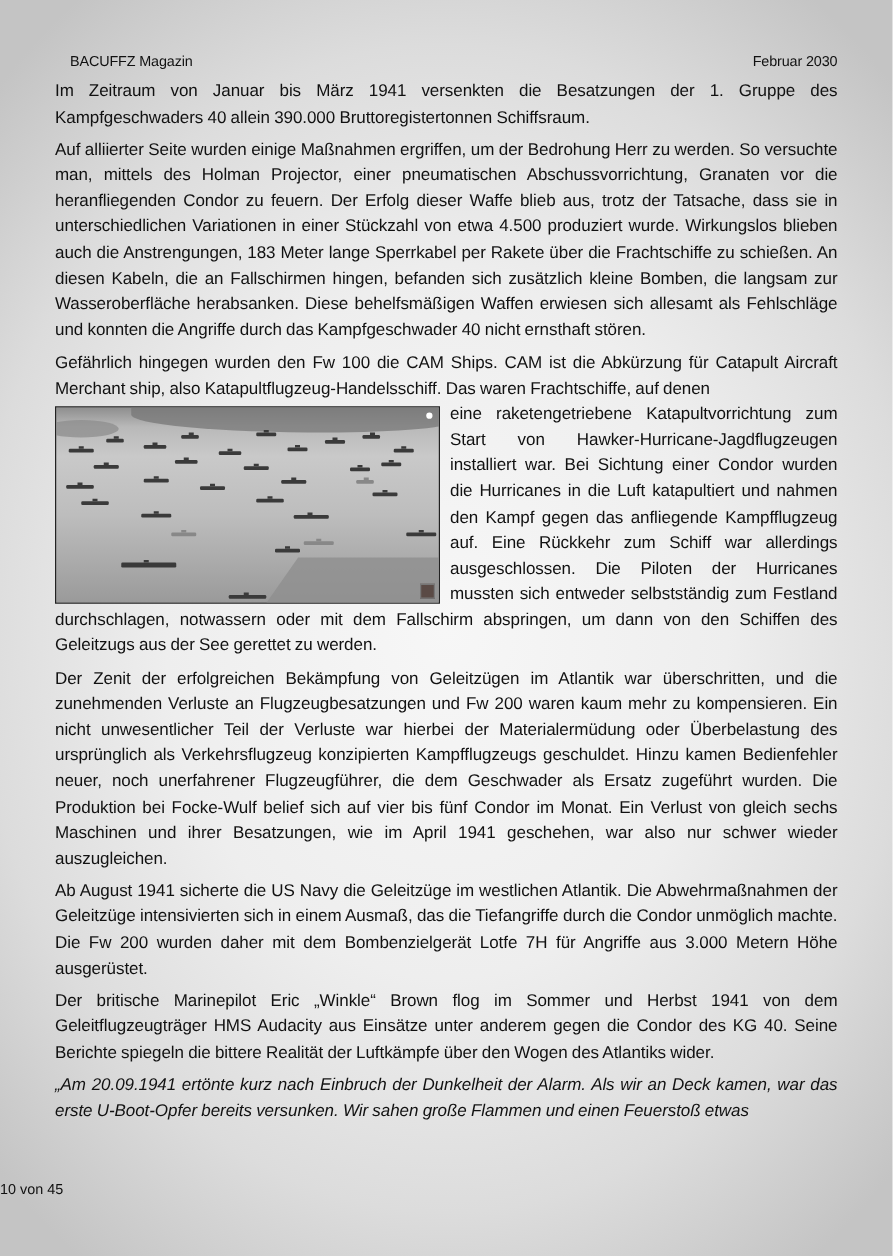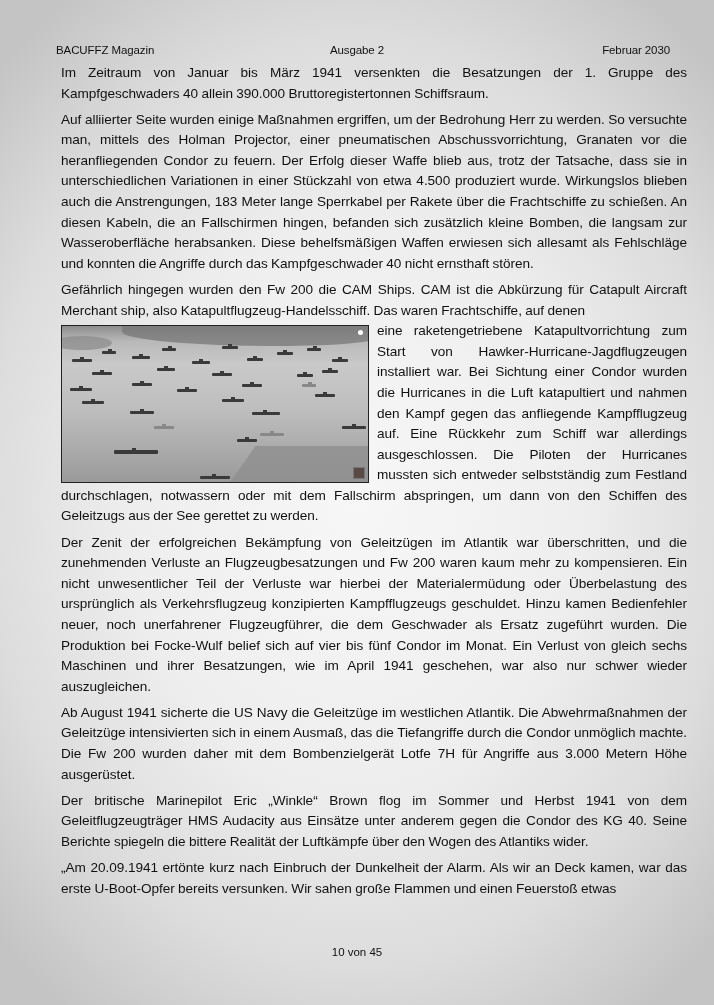--- a/index.html
+++ b/index.html
@@ -11,28 +11,28 @@
     position: relative;
   }
   .page { position: absolute; left: 44px; top: 0; width: 626px; }
   .header {
     position: absolute; top: 44px; left: 0; width: 626px; height: 14px;
     font-size: 11.5px; color: #111; letter-spacing: -0.1px;
   }
   .header .left { position: absolute; left: 12px; top: 0; }
   .header .center { position: absolute; left: 0; width: 626px; text-align: center; top: 0; }
   .header .right { position: absolute; right: 0; top: 0; }
-  .body { position: absolute; top: 63px; left: 0; width: 626px; margin-left: 17px; }
+  .body { position: absolute; top: 63px; left: 0; width: 626px; }
   p {
     margin: 0 0 5.5px 0;
     font-size: 13.6px; line-height: 20.6px;
     text-align: justify; letter-spacing: -0.05px;
     word-spacing: -0.3px;
   }
-  p.quote { }
+  p.quote { font-style: italic; }
   .figure {
     float: left; width: 306px; height: 156px;
     margin: 4px 8px 2px 0;
     border: 1px solid #222;
     position: relative; overflow: hidden;
     background: linear-gradient(180deg, #8e8e8e 0%, #b9b9b9 10%, #c9c9c9 25%, #bdbdbd 55%, #aaaaaa 80%, #9a9a9a 100%);
   }
   .figure .shore {
     position: absolute; left: 60px; top: -4px; width: 260px; height: 24px;
     background: #777; border-radius: 0 0 40% 60%; opacity: 0.75;
@@ -49,38 +49,37 @@
   .ship::after { content: ""; position: absolute; left: 40%; top: -2px; width: 4px; height: 2px; background: #3a3a3a; }
   .ship.faint { background: #888; }
   .ship.faint::after { background: #888; }
   .figure .info-dot {
     position: absolute; right: 5px; top: 4px; width: 5px; height: 5px; border-radius: 50%; background: #fff;
   }
   .figure .thumb {
     position: absolute; right: 3px; bottom: 3px; width: 10px; height: 10px; background: #5a4a45; border: 1px solid #777;
   }
   .footer {
-    position: absolute; top: 946px; left: 0; width: 714px; text-align: center;
+    position: absolute; top: 946px; left: 0; width: 714px; text-align: left;
     font-size: 11.5px; color: #111;
   }
 </style>
 </head>
 <body>
 
 <div class="page">
   <div class="header">
     <span class="left">BACUFFZ Magazin</span>
-    <span class="center">Ausgabe 2</span>
     <span class="right">Februar 2030</span>
   </div>
 
   <div class="body">
     <p>Im Zeitraum von Januar bis März 1941 versenkten die Besatzungen der 1. Gruppe des Kampfgeschwaders 40 allein 390.000 Bruttoregistertonnen Schiffsraum.</p>
     <p>Auf alliierter Seite wurden einige Maßnahmen ergriffen, um der Bedrohung Herr zu werden. So versuchte man, mittels des Holman Projector, einer pneumatischen Abschussvorrichtung, Granaten vor die heranfliegenden Condor zu feuern. Der Erfolg dieser Waffe blieb aus, trotz der Tatsache, dass sie in unterschiedlichen Variationen in einer Stückzahl von etwa 4.500 produziert wurde. Wirkungslos blieben auch die Anstrengungen, 183 Meter lange Sperrkabel per Rakete über die Frachtschiffe zu schießen. An diesen Kabeln, die an Fallschirmen hingen, befanden sich zusätzlich kleine Bomben, die langsam zur Wasseroberfläche herabsanken. Diese behelfsmäßigen Waffen erwiesen sich allesamt als Fehlschläge und konnten die Angriffe durch das Kampfgeschwader 40 nicht ernsthaft stören.</p>
-    <p style="margin-bottom:0">Gefährlich hingegen wurden den Fw 200 die CAM Ships. CAM ist die Abkürzung für Catapult Aircraft Merchant ship, also Katapultflugzeug-Handelsschiff. Das waren Frachtschiffe, auf denen</p>
+    <p style="margin-bottom:0">Gefährlich hingegen wurden den Fw 100 die CAM Ships. CAM ist die Abkürzung für Catapult Aircraft Merchant ship, also Katapultflugzeug-Handelsschiff. Das waren Frachtschiffe, auf denen</p>
     <div class="figure">
       <div class="shore"></div>
       <div class="shore2"></div>
       <div class="ship" style="left:10px;top:33px;width:20px"></div>
       <div class="ship" style="left:40px;top:25px;width:14px"></div>
       <div class="ship" style="left:70px;top:30px;width:18px"></div>
       <div class="ship" style="left:100px;top:22px;width:14px"></div>
       <div class="ship" style="left:130px;top:35px;width:18px"></div>
       <div class="ship" style="left:160px;top:20px;width:16px"></div>
       <div class="ship" style="left:185px;top:32px;width:16px"></div>

